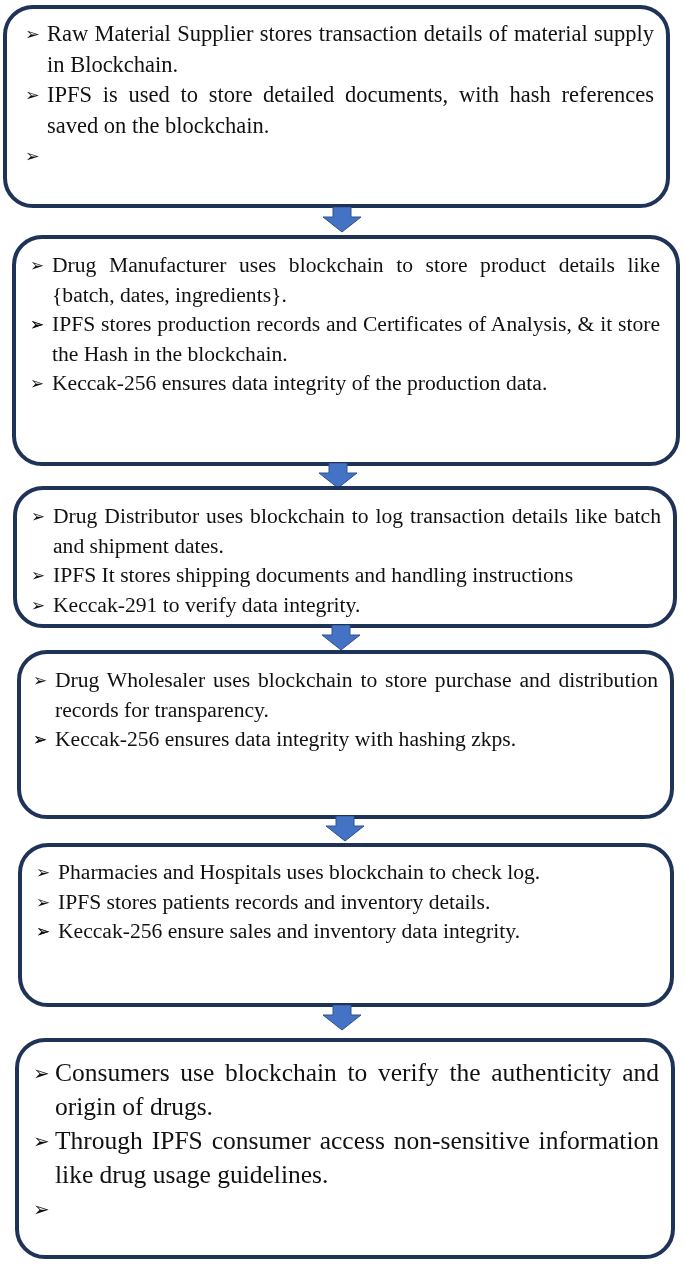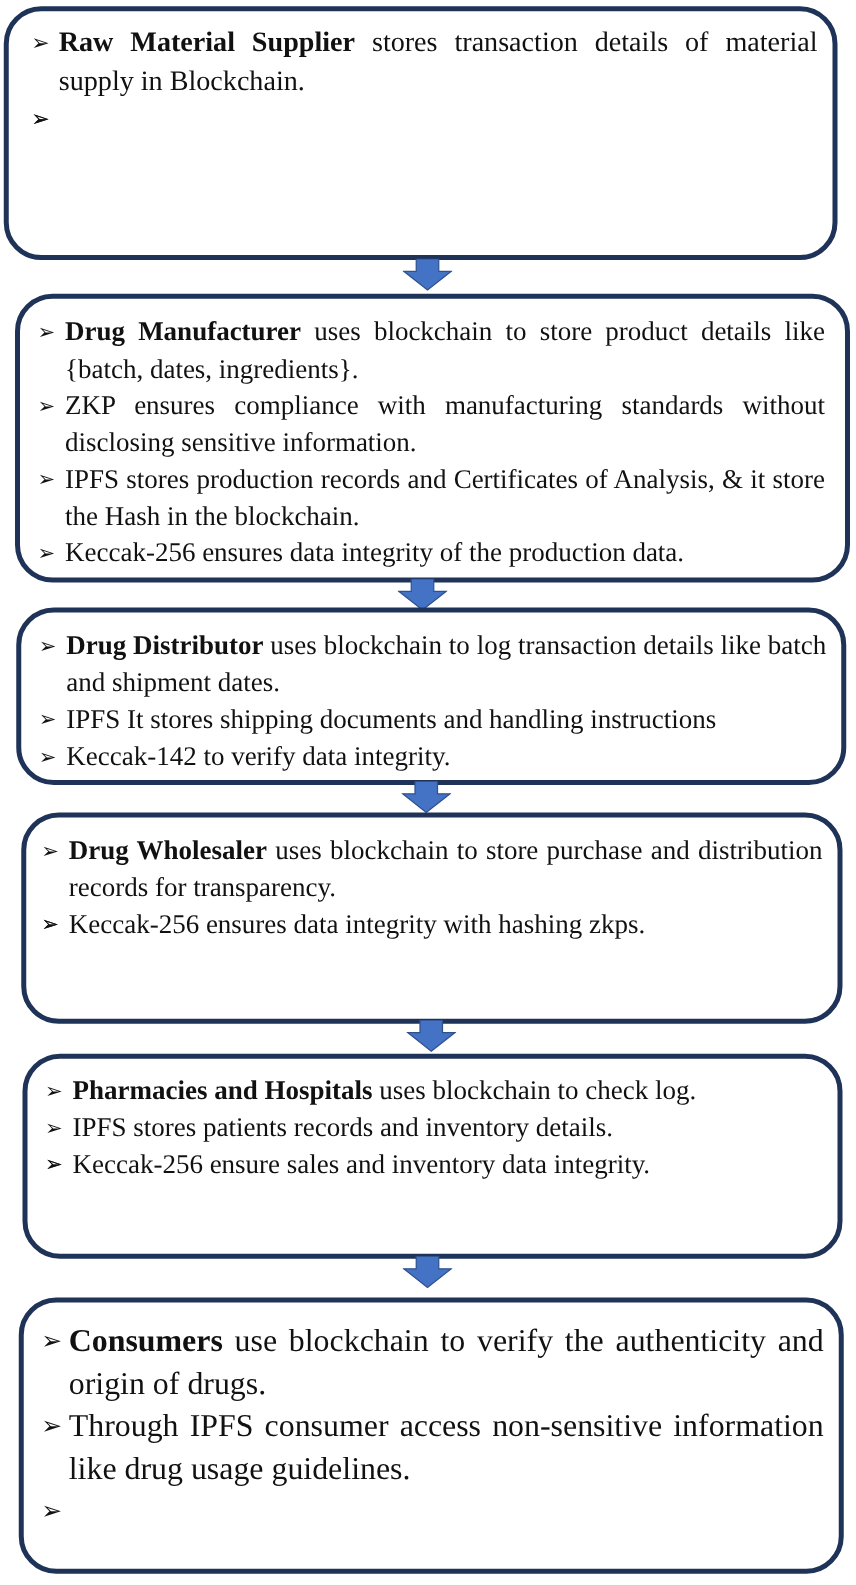--- a/index.html
+++ b/index.html
@@ -3,21 +3,21 @@
   <meta charset="utf-8">
   <style>
     html, body { margin: 0; padding: 0; background: #ffffff; }
     body { width: 685px; height: 1268px; position: relative; overflow: hidden;
       font-family: "Liberation Serif", "DejaVu Serif", serif; color: #111; }
     .box { position: absolute; box-sizing: border-box; border: 4px solid #1f3358;
       border-radius: 30px; background: #fff; padding: 8px 14px 6px 14px; }
     .box ul { list-style: none; margin: 0; padding: 0; }
     .box li { position: relative; padding-left: 22px; text-align: justify; text-align-last: left; }
     .bullet { position: absolute; left: 0; top: 0; font-size: 0.78em; color: #111; line-height: inherit; }
-    .lead { font-weight: bold; }
+    .lead { font-weight: normal; }
     .arrow { position: absolute; width: 40px; height: 26px; }
     .arrow svg { display: block; }
 
     #box-1 { left: 3px; top: 5px; width: 667px; height: 203px; font-size: 22.5px; line-height: 30.5px; padding-left: 18px; padding-right: 12px; padding-top: 10px; }
     #box-2 { left: 12px; top: 235px; width: 668px; height: 231px; font-size: 21.6px; line-height: 29.5px; padding-top: 12px; padding-right: 16px; }
     #box-3 { left: 13px; top: 486px; width: 664px; height: 142px; font-size: 21.6px; line-height: 29.5px; padding-top: 12px; padding-right: 12px; }
     #box-4 { left: 17px; top: 650px; width: 657px; height: 169px; font-size: 21.6px; line-height: 29.5px; padding-top: 12px; padding-right: 12px; padding-left: 12px; }
     #box-5 { left: 18px; top: 843px; width: 656px; height: 164px; font-size: 21.6px; line-height: 29.5px; padding-top: 11px; padding-right: 12px; }
     #box-6 { left: 15px; top: 1038px; width: 660px; height: 221px; font-size: 25.5px; line-height: 34px; padding-top: 14px; padding-right: 12px; }
 
@@ -26,51 +26,51 @@
     #arrow-3 { left: 321px; top: 625px; }
     #arrow-4 { left: 325px; top: 816px; }
     #arrow-5 { left: 322px; top: 1005px; }
   </style>
 </head>
 <body>
 
 <div class="box" id="box-1">
   <ul>
     <li><span class="bullet">➢</span><span class="lead">Raw Material Supplier</span><span> stores transaction details of material supply in Blockchain.</span></li>
-    <li><span class="bullet">➢</span></li>
+    <li><span class="bullet">➢</span><span>IPFS is used to store detailed documents, with hash references saved on the blockchain.</span></li>
     <li><span class="bullet">➢</span></li>
   </ul>
 </div>
 
 <div class="arrow" id="arrow-1">
   <svg width="40" height="26" viewBox="0 0 40 26">
       <polygon points="11,0 29,0 29,10 39,10 20,25 1,10 11,10" fill="#4472c4" stroke="#2f528f" stroke-width="1"></polygon>
     </svg>
 </div>
 
 <div class="box" id="box-2">
   <ul>
     <li><span class="bullet">➢</span><span class="lead">Drug Manufacturer</span><span> uses blockchain to store product details like {batch, dates, ingredients}.</span></li>
-    <li><span class="bullet">➢</span><span>ZKP ensures compliance with manufacturing standards without disclosing sensitive information.</span></li>
+    <li><span class="bullet">➢</span></li>
     <li><span class="bullet">➢</span><span>IPFS stores production records and Certificates of Analysis, &amp; it store the Hash in the blockchain.</span></li>
     <li><span class="bullet">➢</span><span>Keccak-256 ensures data integrity of the production data.</span></li>
   </ul>
 </div>
 
 <div class="arrow" id="arrow-2">
   <svg width="40" height="26" viewBox="0 0 40 26">
       <polygon points="11,0 29,0 29,10 39,10 20,25 1,10 11,10" fill="#4472c4" stroke="#2f528f" stroke-width="1"></polygon>
     </svg>
 </div>
 
 <div class="box" id="box-3">
   <ul>
     <li><span class="bullet">➢</span><span class="lead">Drug Distributor</span><span> uses blockchain to log transaction details like batch and shipment dates.</span></li>
     <li><span class="bullet">➢</span><span>IPFS It stores shipping documents and handling instructions</span></li>
-    <li><span class="bullet">➢</span><span>Keccak-142 to verify data integrity.</span></li>
+    <li><span class="bullet">➢</span><span>Keccak-291 to verify data integrity.</span></li>
   </ul>
 </div>
 
 <div class="arrow" id="arrow-3">
   <svg width="40" height="26" viewBox="0 0 40 26">
       <polygon points="11,0 29,0 29,10 39,10 20,25 1,10 11,10" fill="#4472c4" stroke="#2f528f" stroke-width="1"></polygon>
     </svg>
 </div>
 
 <div class="box" id="box-4">

